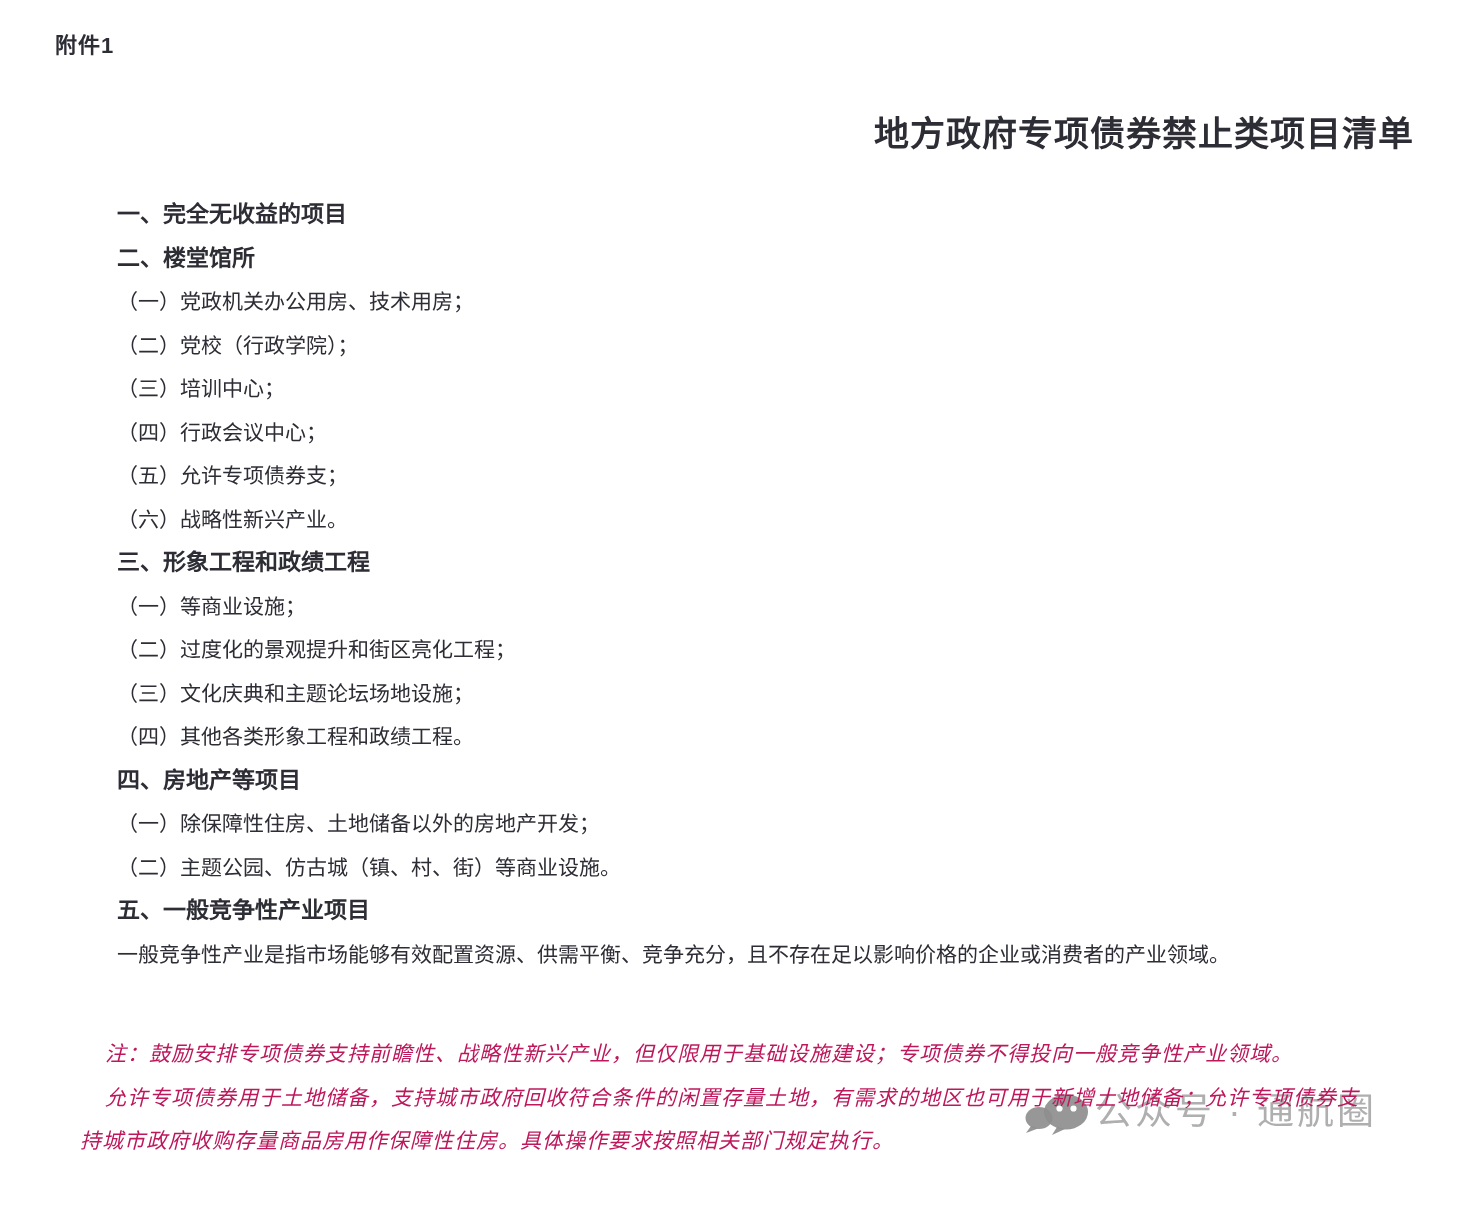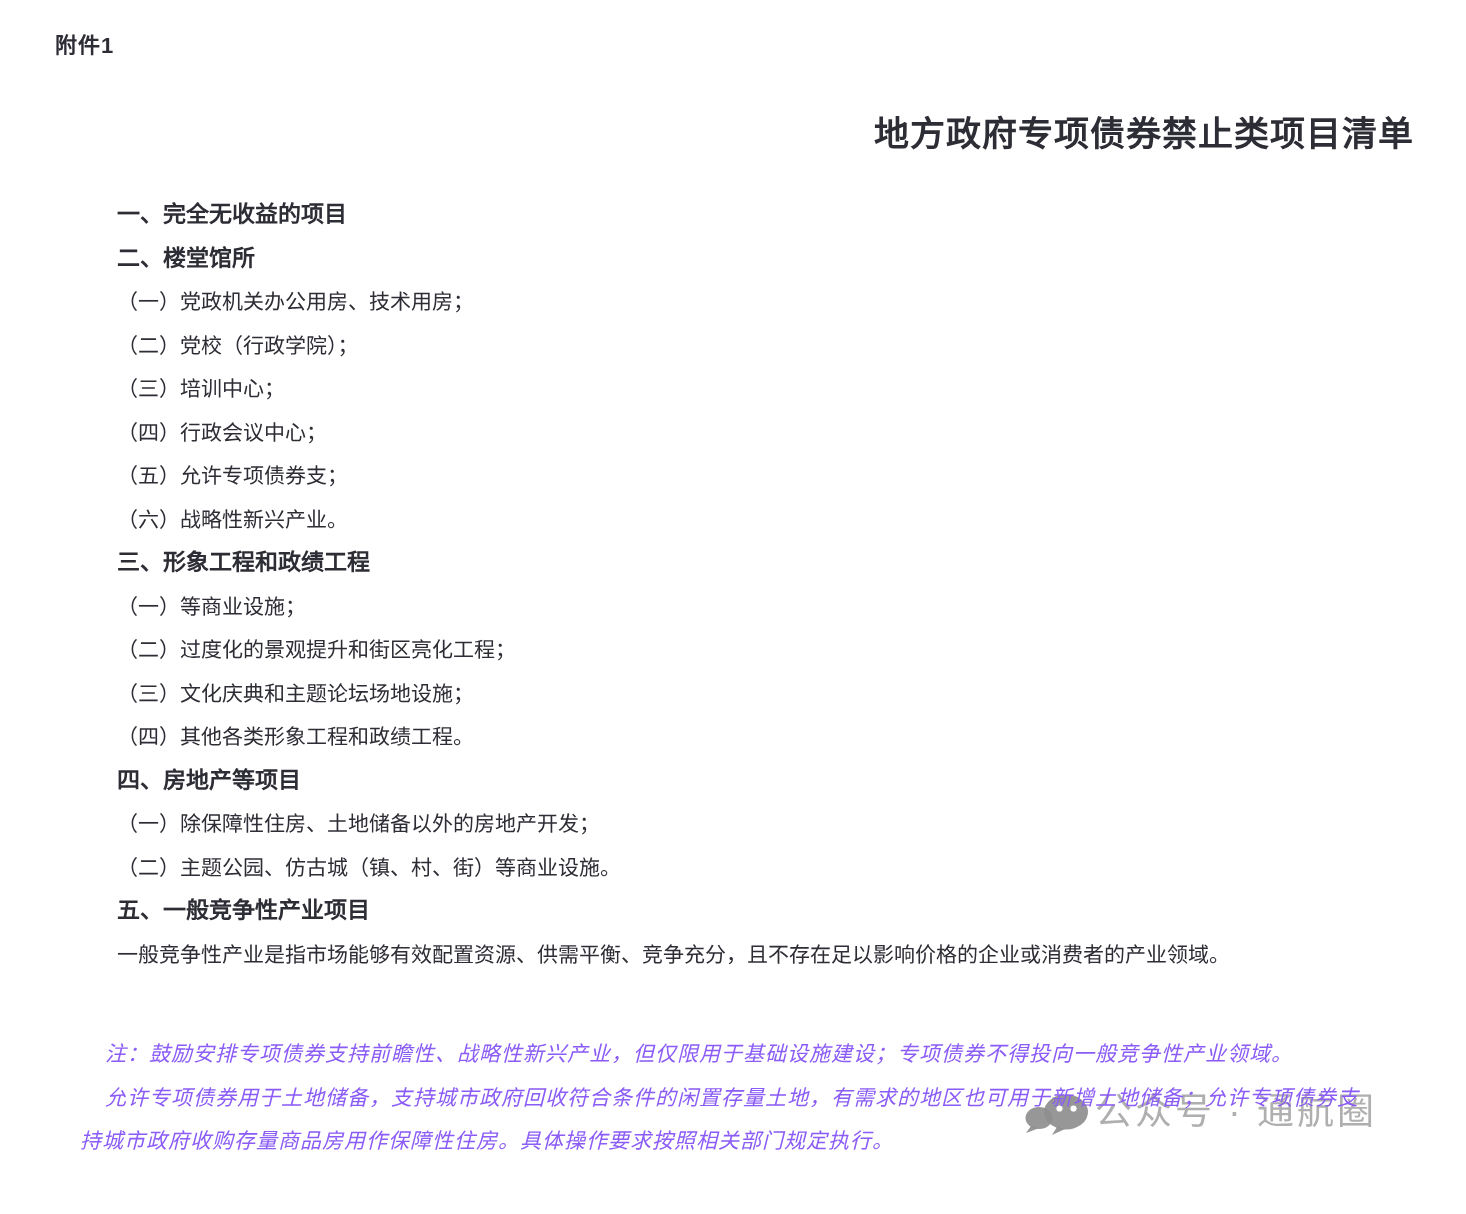--- a/index.html
+++ b/index.html
@@ -55,21 +55,21 @@
     font-weight: bold;
     font-size: 23px;
   }
   .note-lines {
     position: absolute;
     left: 0;
     top: 1033px;
     width: 1412px;
     font-family: "Liberation Serif", serif;
     font-style: italic;
-    color: #8b5cf6;
+    color: #be185d;
     z-index: 2;
   }
   .note-lines .nline {
     height: 43.5px;
     line-height: 43.5px;
     padding-left: 80px;
     font-size: 21px;
     letter-spacing: 1px;
     white-space: nowrap;
   }

